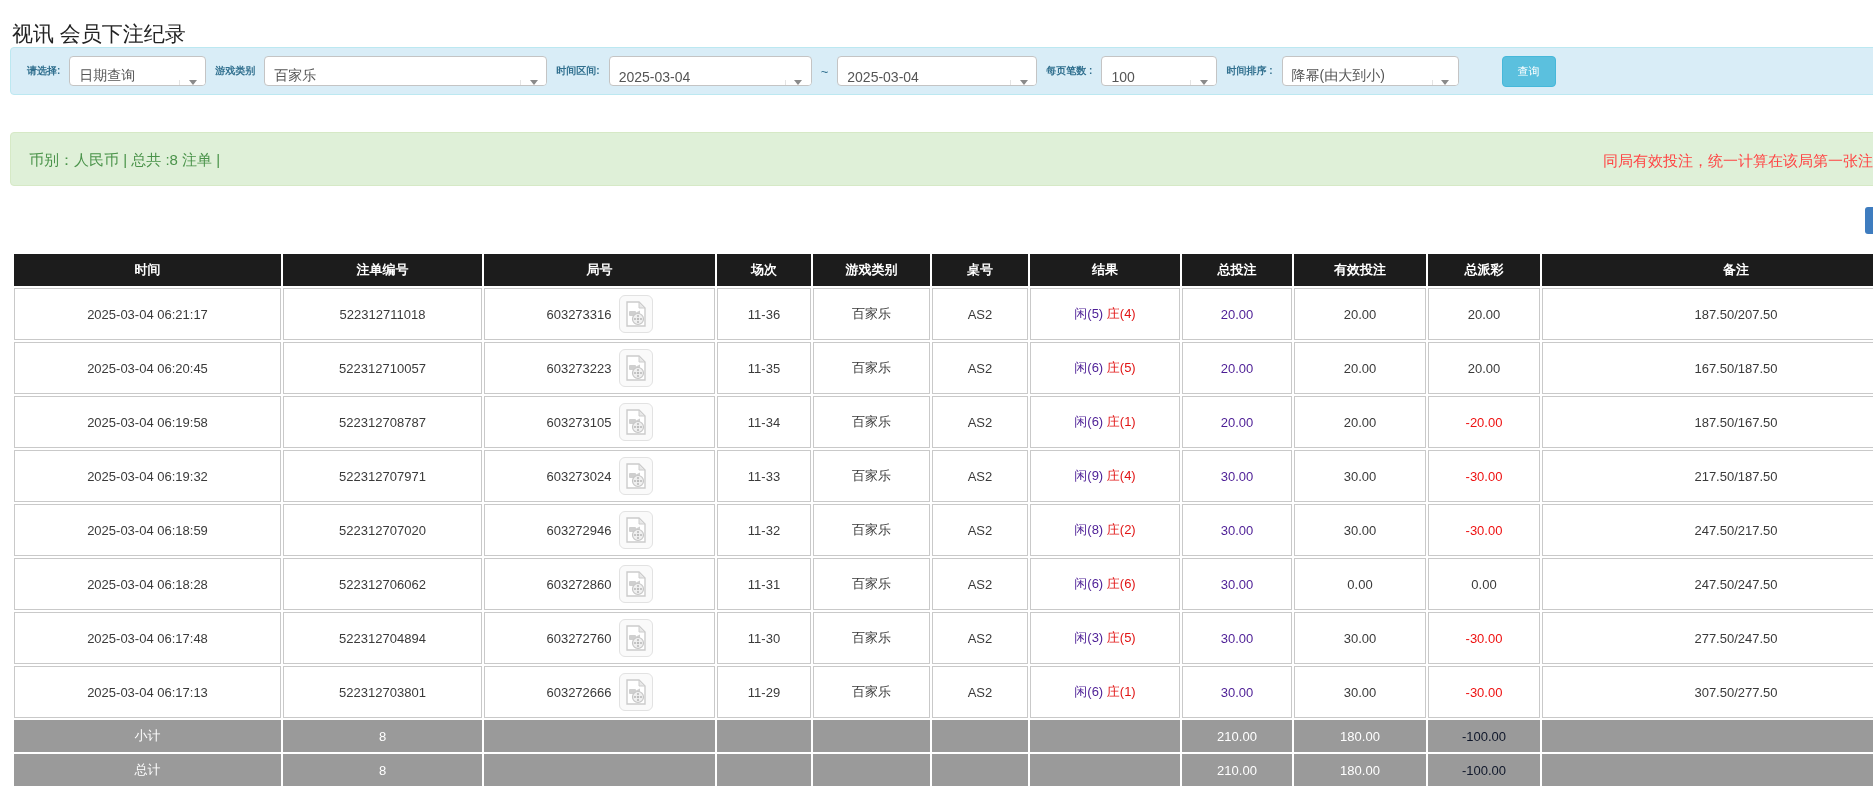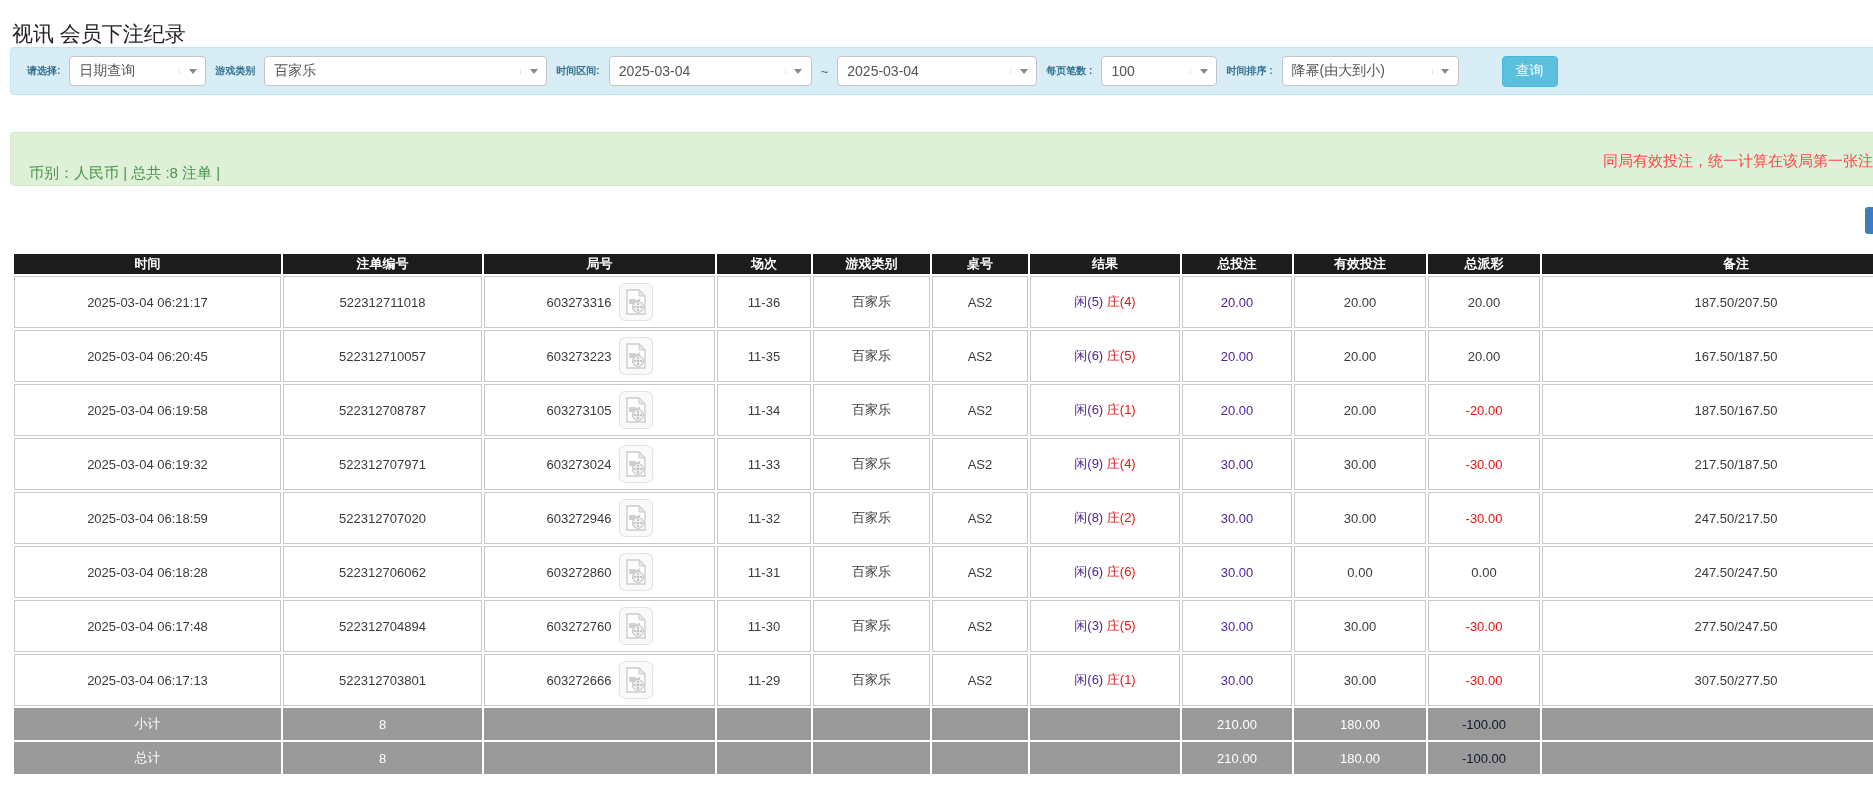--- a/index.html
+++ b/index.html
@@ -9,49 +9,49 @@
   .page-title { position: absolute; left: 12px; top: 20px; font-size: 21px;
     font-weight: 500; color: #222; }
 
   
   .filter-bar { position: absolute; left: 10px; top: 47px; width: 1880px; height: 48px;
     background: #d9edf7; border: 1px solid #bce8f1; border-radius: 4px;
     display: flex; align-items: center; padding: 0 16px; gap: 9px; }
   .f-label { font-size: 10px; font-weight: bold; color: #31708f; white-space: nowrap; }
   .tilde { font-size: 13px; color: #31708f; }
   .combo { height: 30px; background: #fff; border: 1px solid #c4c4c4; border-radius: 4px;
-    display: flex; align-items: center; overflow: hidden; cursor: pointer; }
+    display: flex; align-items: flex-end; overflow: hidden; cursor: pointer; }
   .combo .txt { flex: 1; display: flex; align-items: center; padding: 0 9px;
     font-size: 14px; color: #555; white-space: nowrap; overflow: hidden; }
   .combo .arrow { width: 26px; border-left: 1px solid #e3e3e3; background: #fff;
     display: flex; align-items: center; justify-content: center; }
   .combo .arrow i { width: 0; height: 0; border-left: 4px solid transparent;
     border-right: 4px solid transparent; border-top: 5px solid #8a8a8a; }
   .w1 { width: 137px; } .w2 { width: 283px; } .w3 { width: 203px; }
   .w4 { width: 200px; } .w5 { width: 116px; } .w6 { width: 177px; }
   .search-btn { margin-left: 34px; height: 31px; min-width: 54px; padding: 0 13px;
     background: #5bc0de; border: 1px solid #46b8da; border-radius: 4px;
-    color: #fff; font-size: 14px; cursor: pointer; }
+    color: #fff; font-size: 11px; cursor: pointer; }
 
   
   .summary-bar { position: absolute; left: 10px; top: 132px; width: 1880px; height: 54px;
     background: #dff0d8; border: 1px solid #d6e9c6; border-radius: 4px; }
-  .summary-left { position: absolute; left: 18px; top: 18px; font-size: 15px; color: #4a934a; margin-top: 13px; }
+  .summary-left { position: absolute; left: 18px; top: 18px; font-size: 15px; color: #4a934a; }
   .summary-notice { position: absolute; left: 1592px; top: 19px; font-size: 15px;
     color: #ff4444; white-space: nowrap; }
 
   
   .partial-button { position: absolute; right: 0; top: 207px; width: 8px; height: 27px;
     background: #3e7cbf; border-radius: 3px 0 0 3px; cursor: pointer; }
 
   
   .bet-table { position: absolute; left: 12px; top: 252px; width: 1896px;
     table-layout: fixed; border-collapse: separate; border-spacing: 2px; }
   .bet-table th { background: #1c1c1c; border: 1px solid #1c1c1c; color: #fff;
-    font-size: 13px; font-weight: bold; height: 20px; text-align: center; }
+    font-size: 13px; font-weight: bold; height: 32px; text-align: center; }
   .bet-table td { background: #fff; border: 1px solid #c9c9c9; color: #3a3a3a;
     font-size: 13px; height: 52px; text-align: center; vertical-align: middle;
     white-space: nowrap; overflow: hidden; }
   .bet-table td.blue, .bet-table span.player { color: #4c1d95; }
   .bet-table span.banker { color: #e11414; }
   .bet-table td.neg { color: #ee1111; }
   .round-wrap { display: inline-flex; align-items: center; gap: 7px; }
   .video-btn { width: 34px; height: 38px; background: #fafafa; border: 1px solid #e2e2e2;
     border-radius: 6px; cursor: pointer; display: inline-flex; align-items: center;
     justify-content: center; padding: 0; }

